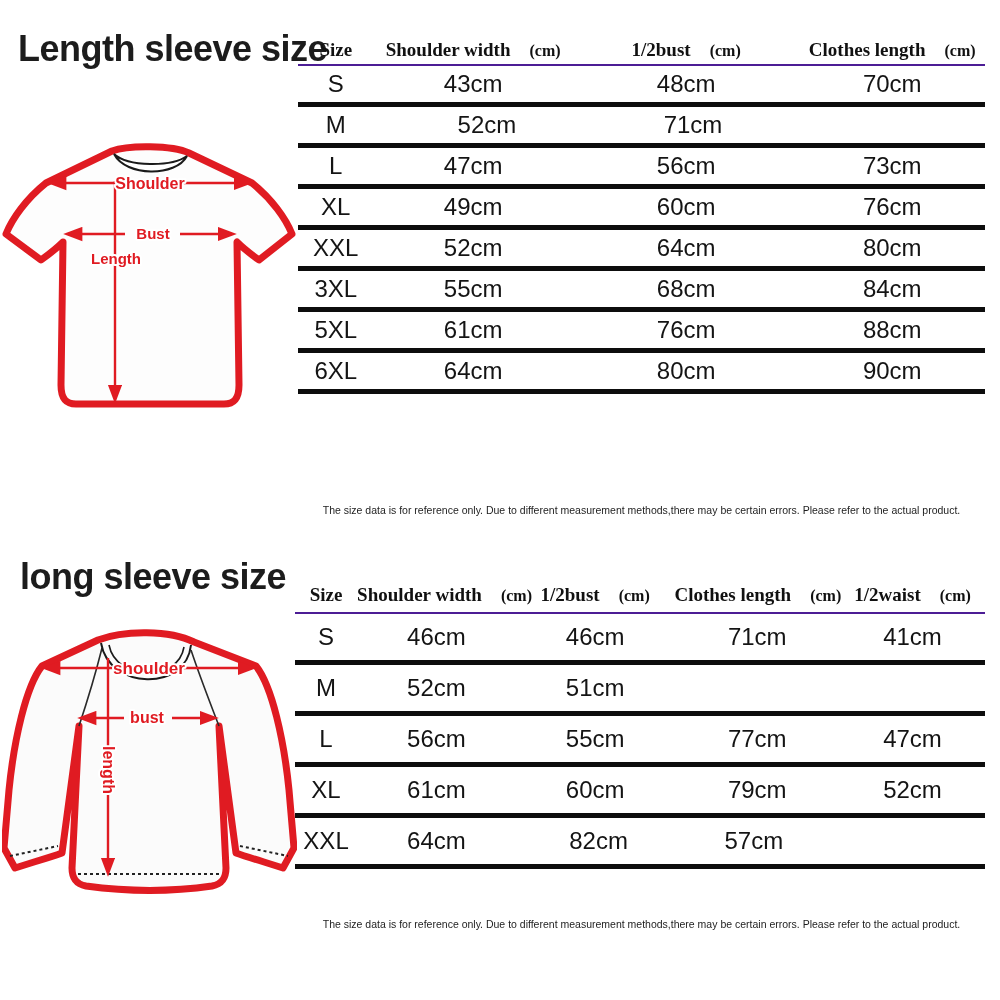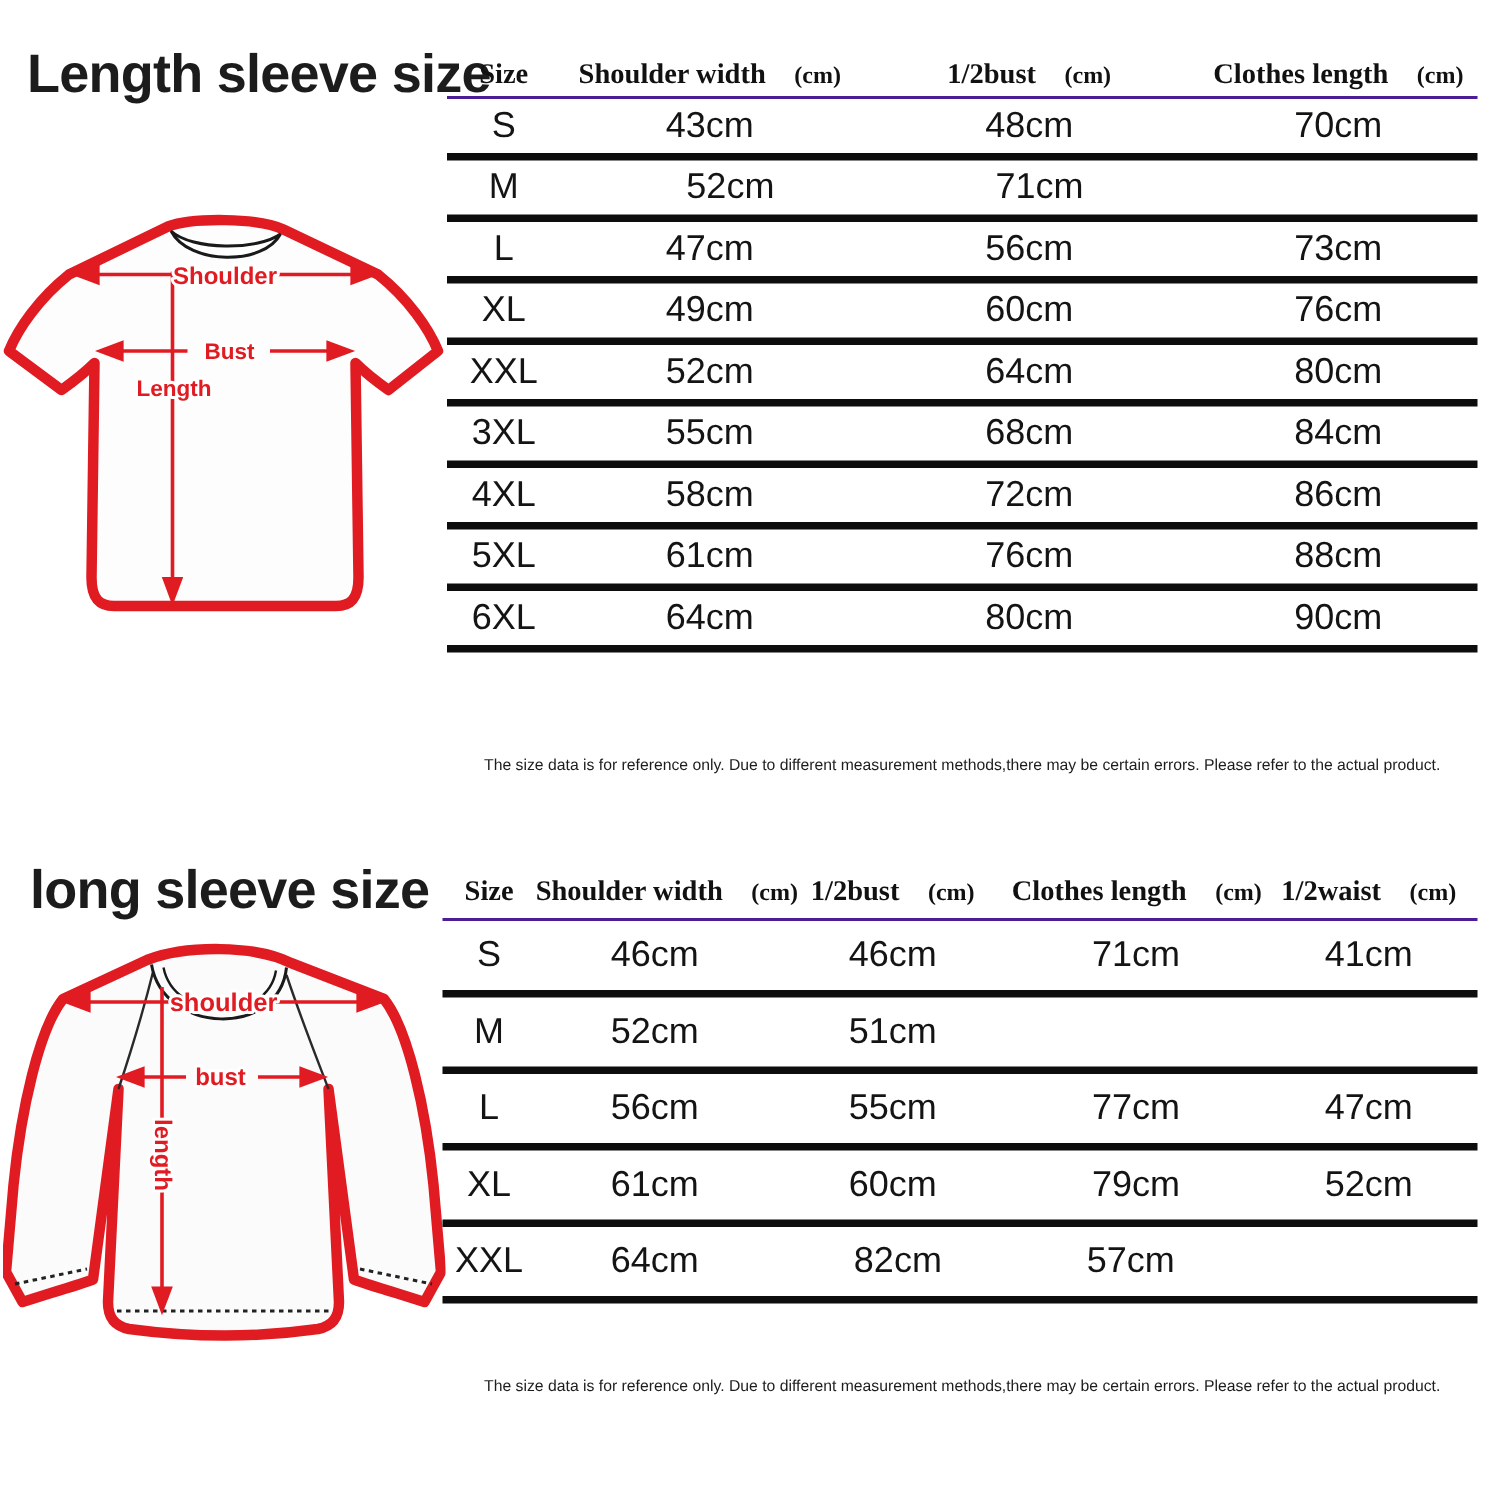--- a/index.html
+++ b/index.html
@@ -6,21 +6,21 @@
   html,body { background:#ffffff; }
   body {
     width:1000px; height:1000px; position:relative; overflow:hidden;
     font-family:"Liberation Sans", sans-serif; color:#161616;
   }
   .section-title {
     position:absolute; font-size:36px; font-weight:600; color:#1c1c1c;
     letter-spacing:-0.5px; white-space:nowrap;
   }
   #title-short { left:18px; top:28px; }
-  #title-long  { left:20px; top:572px; }
+  #title-long  { left:20px; top:556px; }
 
   .diagram { position:absolute; }
   #diagram-short { left:0px;  top:133px; width:298px; height:295px; }
   #diagram-long  { left:2px;  top:610px; width:295px; height:295px; }
 
   .size-table { position:absolute; }
   #table-short { left:298px; top:36px;  width:687px; }
   #table-long  { left:295px; top:578px; width:690px; }
 
   .tr { display:flex; align-items:center; border-bottom:5px solid #0d0d0d; }
@@ -138,26 +138,20 @@
       <div class="td col0">XXL</div>
       <div class="td col1">52cm</div>
       <div class="td col2">64cm</div>
       <div class="td col3">80cm</div>
     </div>
     <div class="tr row">
       <div class="td col0">3XL</div>
       <div class="td col1">55cm</div>
       <div class="td col2">68cm</div>
       <div class="td col3">84cm</div>
-    </div>
-    <div class="tr row">
-      <div class="td col0">4XL</div>
-      <div class="td col1">58cm</div>
-      <div class="td col2">72cm</div>
-      <div class="td col3">86cm</div>
     </div>
     <div class="tr row">
       <div class="td col0">5XL</div>
       <div class="td col1">61cm</div>
       <div class="td col2">76cm</div>
       <div class="td col3">88cm</div>
     </div>
     <div class="tr row">
       <div class="td col0">6XL</div>
       <div class="td col1">64cm</div>

